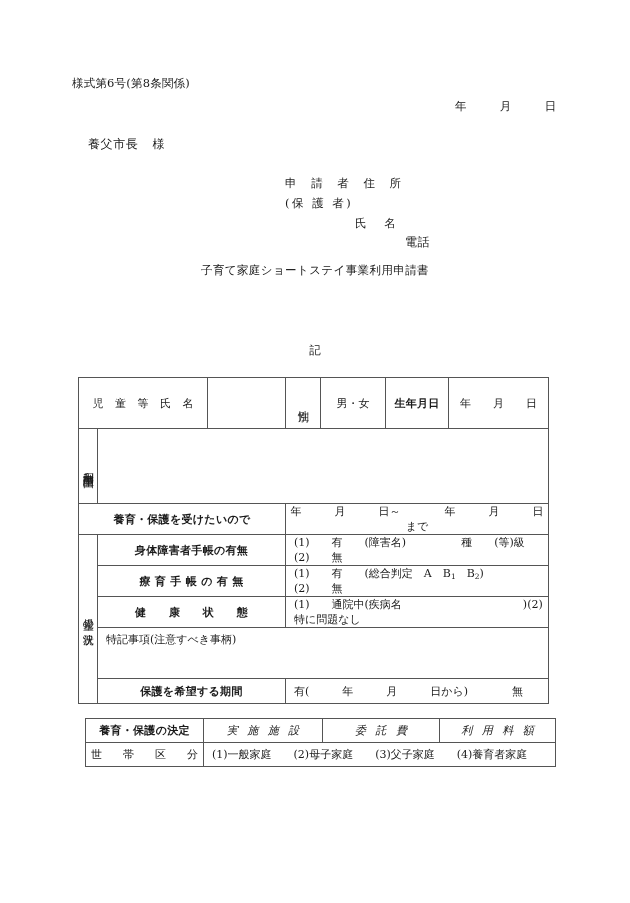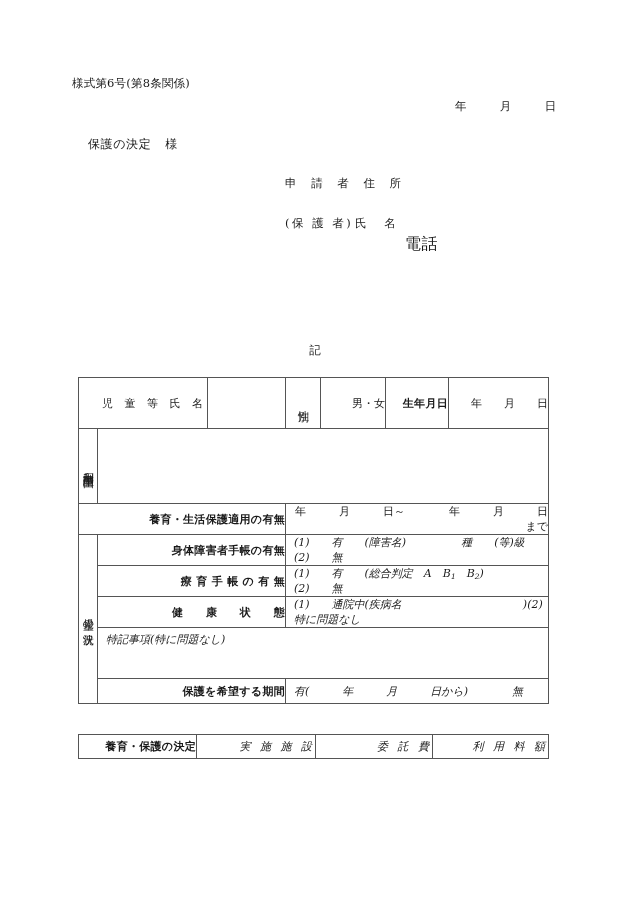--- a/index.html
+++ b/index.html
@@ -49,31 +49,30 @@
   
   .applicant-addr {
     left: 285px; top: 176px;
     font-size: 11.5px;
     letter-spacing: 5.5px;
   }
   .applicant-guardian {
     left: 285px; top: 196px;
     font-size: 11.5px;
     letter-spacing: 2.5px;
-    margin-top: 20px;
   }
   .applicant-name {
     left: 355px; top: 216px;
     font-size: 11.5px;
     letter-spacing: 7px;
     text-align: right;
   }
   .applicant-tel {
     left: 405px; top: 234px;
-    font-size: 16px;
+    font-size: 12px;
     letter-spacing: 0.5px;
   }
 
   
   .doc-title {
     left: 0; top: 263px;
     width: 630px;
     text-align: center;
     font-size: 11.5px;
     letter-spacing: 0.4px;
@@ -99,33 +98,32 @@
   table {
     position: absolute;
     border-collapse: collapse;
     table-layout: fixed;
     font-size: 11px;
   }
   table td {
     border: 0.7px solid #555;
     padding: 0;
     vertical-align: middle;
-    text-align: right;
+    text-align: center;
     color: #1a1a1a;
   }
   .main-table {
     left: 78px; top: 377px;
     width: 470px;
     border: 1.4px solid #111;
   }
   .bottom-table {
-    left: 78px; top: 718px;
+    left: 85px; top: 718px;
     width: 470px;
     border: 1.4px solid #111;
-    margin-top: 16px;
   }
   .main-table > tbody > tr > td,
   .bottom-table > tbody > tr > td { border: 0.7px solid #555; }
 
   
   .vcell {
     writing-mode: vertical-rl;
     text-orientation: upright;
     letter-spacing: 1px;
     line-height: 1;
@@ -140,21 +138,21 @@
     justify-content: center;
     height: 100%;
   }
 
   .lbl-spread-5 { letter-spacing: 5px; text-indent: 5px; }
   .lbl-spread-4 { letter-spacing: 4px; text-indent: 4px; }
   .lbl-spread-3 { letter-spacing: 3px; text-indent: 3px; font-style: italic; }
   .lbl-spread-2 { letter-spacing: 2px; text-indent: 2px; }
   .lbl-tight    { letter-spacing: 0.3px; font-weight: bold; }
 
-  .cell-left { text-align: left; padding-left: 8px; font-style: italic; }
+  .cell-left { text-align: left; padding-left: 8px; }
   .cell-right{ text-align: right; padding-right: 8px; }
 
   
   .note {
     left: 86px; top: 697px;
     font-size: 11.5px;
     letter-spacing: 0.2px;
   }
   .note .mark { margin-right: 10px; }
 
@@ -169,28 +167,29 @@
 
   <div class="abs date-line">
     <span>年</span>
     <span class="gap"></span>
     <span>月</span>
     <span class="gap"></span>
     <span>日</span>
   </div>
 
   <div class="abs addressee">
-    <span>保護の決定</span><span class="sama">様</span>
+    <span>養父市長</span><span class="sama">様</span>
   </div>
 
   <div class="abs applicant-addr">申 請 者 住 所</div>
   <div class="abs applicant-guardian">(保 護 者)</div>
   <div class="abs applicant-name">氏 名</div>
   <div class="abs applicant-tel">電話</div>
 
+  <div class="abs doc-title">子育て家庭ショートステイ事業利用申請書</div>
   <div class="abs ki">記</div>
 
   <table class="main-table">
     <colgroup>
       <col style="width:19px">
       <col style="width:110px">
       <col style="width:78px">
       <col style="width:35px">
       <col style="width:65px">
       <col style="width:63px">
@@ -214,21 +213,21 @@
       <tr>
         <td style="height:74px">
           <div class="vwrap">
             <span class="vcell">利用申請理由</span>
           </div>
         </td>
         <td colspan="6" class="cell-left"></td>
       </tr>
 
       <tr>
-        <td colspan="3" class="lbl-tight" style="height:24px">養育・生活保護適用の有無</td>
+        <td colspan="3" class="lbl-tight" style="height:24px">養育・保護を受けたいので</td>
         <td colspan="4">年　　　月　　　日～　　　　年　　　月　　　日まで</td>
       </tr>
 
       <tr>
         <td rowspan="5">
           <div class="vwrap">
             <span class="vcell">児童の状況</span>
           </div>
         </td>
         <td colspan="2" class="lbl-tight" style="height:23px">身体障害者手帳の有無</td>
@@ -239,21 +238,21 @@
         <td colspan="2" class="lbl-tight" style="height:23px">療 育 手 帳 の 有 無</td>
         <td colspan="4" class="cell-left">(1)　　有　　(総合判定　A　B<sub>1</sub>　B<sub>2</sub>)　　　　　　(2)　　無</td>
       </tr>
 
       <tr>
         <td colspan="2" class="lbl-tight" style="height:23px">健　　康　　状　　態</td>
         <td colspan="4" class="cell-left">(1)　　通院中(疾病名　　　　　　　　　　　)(2)　　特に問題なし</td>
       </tr>
 
       <tr>
-        <td colspan="6" class="cell-left" style="height:46px; vertical-align:top; padding-top:4px">特記事項(特に問題なし)</td>
+        <td colspan="6" class="cell-left" style="height:46px; vertical-align:top; padding-top:4px">特記事項(注意すべき事柄)</td>
       </tr>
 
       <tr>
         <td colspan="2" class="lbl-tight" style="height:24px">保護を希望する期間</td>
         <td colspan="4" class="cell-left">有(　　　年　　　月　　　日から)　　　　無</td>
       </tr>
     </tbody>
   </table>
 
 
@@ -264,16 +263,20 @@
       <col style="width:117px">
       <col style="width:116px">
     </colgroup>
     <tbody>
       <tr>
         <td class="lbl-tight" style="height:23px">養育・保護の決定</td>
         <td class="lbl-spread-3">実 施 施 設</td>
         <td class="lbl-spread-3">委 託 費</td>
         <td class="lbl-spread-3">利 用 料 額</td>
       </tr>
+      <tr>
+        <td class="lbl-spread-5" style="height:23px">世　帯　区　分</td>
+        <td colspan="3" class="cell-left">(1)一般家庭　　(2)母子家庭　　(3)父子家庭　　(4)養育者家庭</td>
+      </tr>
     </tbody>
   </table>
 
 </div>
 
 </body></html>

